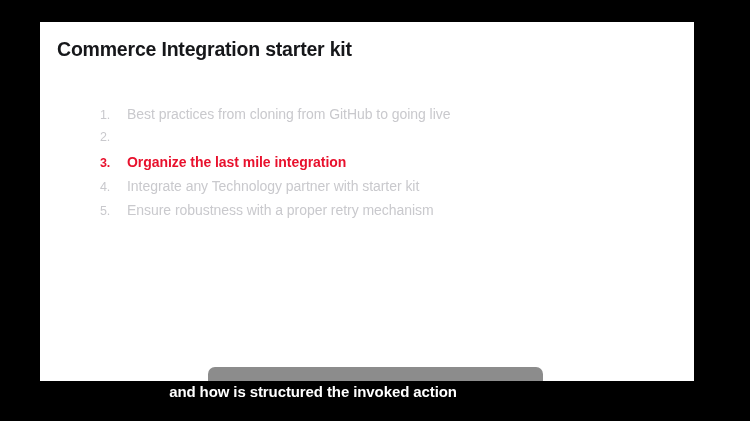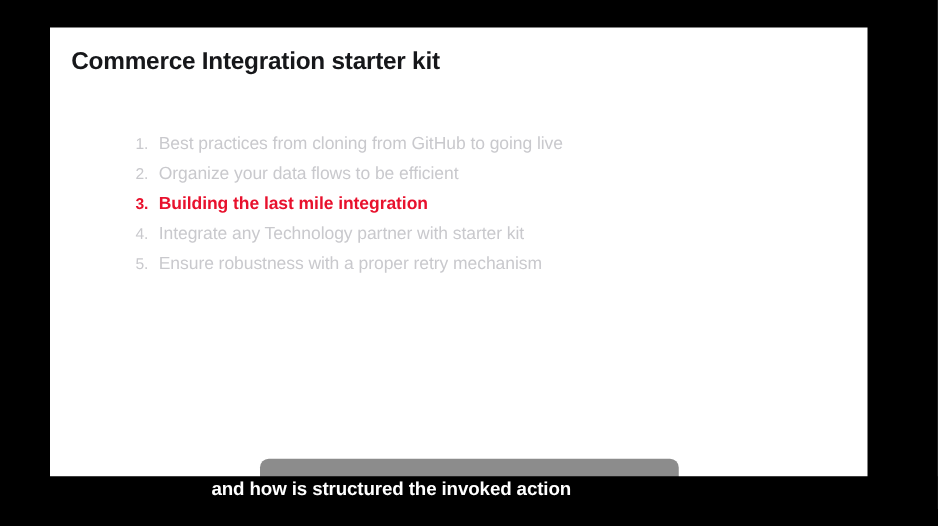--- a/index.html
+++ b/index.html
@@ -24,21 +24,20 @@
 
   
   #slide {
     position: absolute;
     left: 40px;
     top: 22px;
     width: 654px;
     height: 363px;
     background: #ffffff;
     overflow: hidden;
-    text-align: center;
   }
 
   #slide-title {
     position: absolute;
     left: 17px;
     top: 16px;
     font-size: 19.5px;
     font-weight: bold;
     color: #16171a;
     letter-spacing: -0.2px;
@@ -123,26 +122,25 @@
 
     <ul id="agenda-list">
 
       <li class="agenda-item dim">
         <span class="agenda-num">1.</span>
         <span class="agenda-text">Best practices from cloning from GitHub to going live</span>
       </li>
 
       <li class="agenda-item dim">
         <span class="agenda-num">2.</span>
-        <span class="agenda-text">Organize your data flows to be efficient</span>
       </li>
 
       <li class="agenda-item active">
         <span class="agenda-num">3.</span>
-        <span class="agenda-text">Building the last mile integration</span>
+        <span class="agenda-text">Organize the last mile integration</span>
       </li>
 
       <li class="agenda-item dim">
         <span class="agenda-num">4.</span>
         <span class="agenda-text">Integrate any Technology partner with starter kit</span>
       </li>
 
       <li class="agenda-item dim">
         <span class="agenda-num">5.</span>
         <span class="agenda-text">Ensure robustness with a proper retry mechanism</span>

